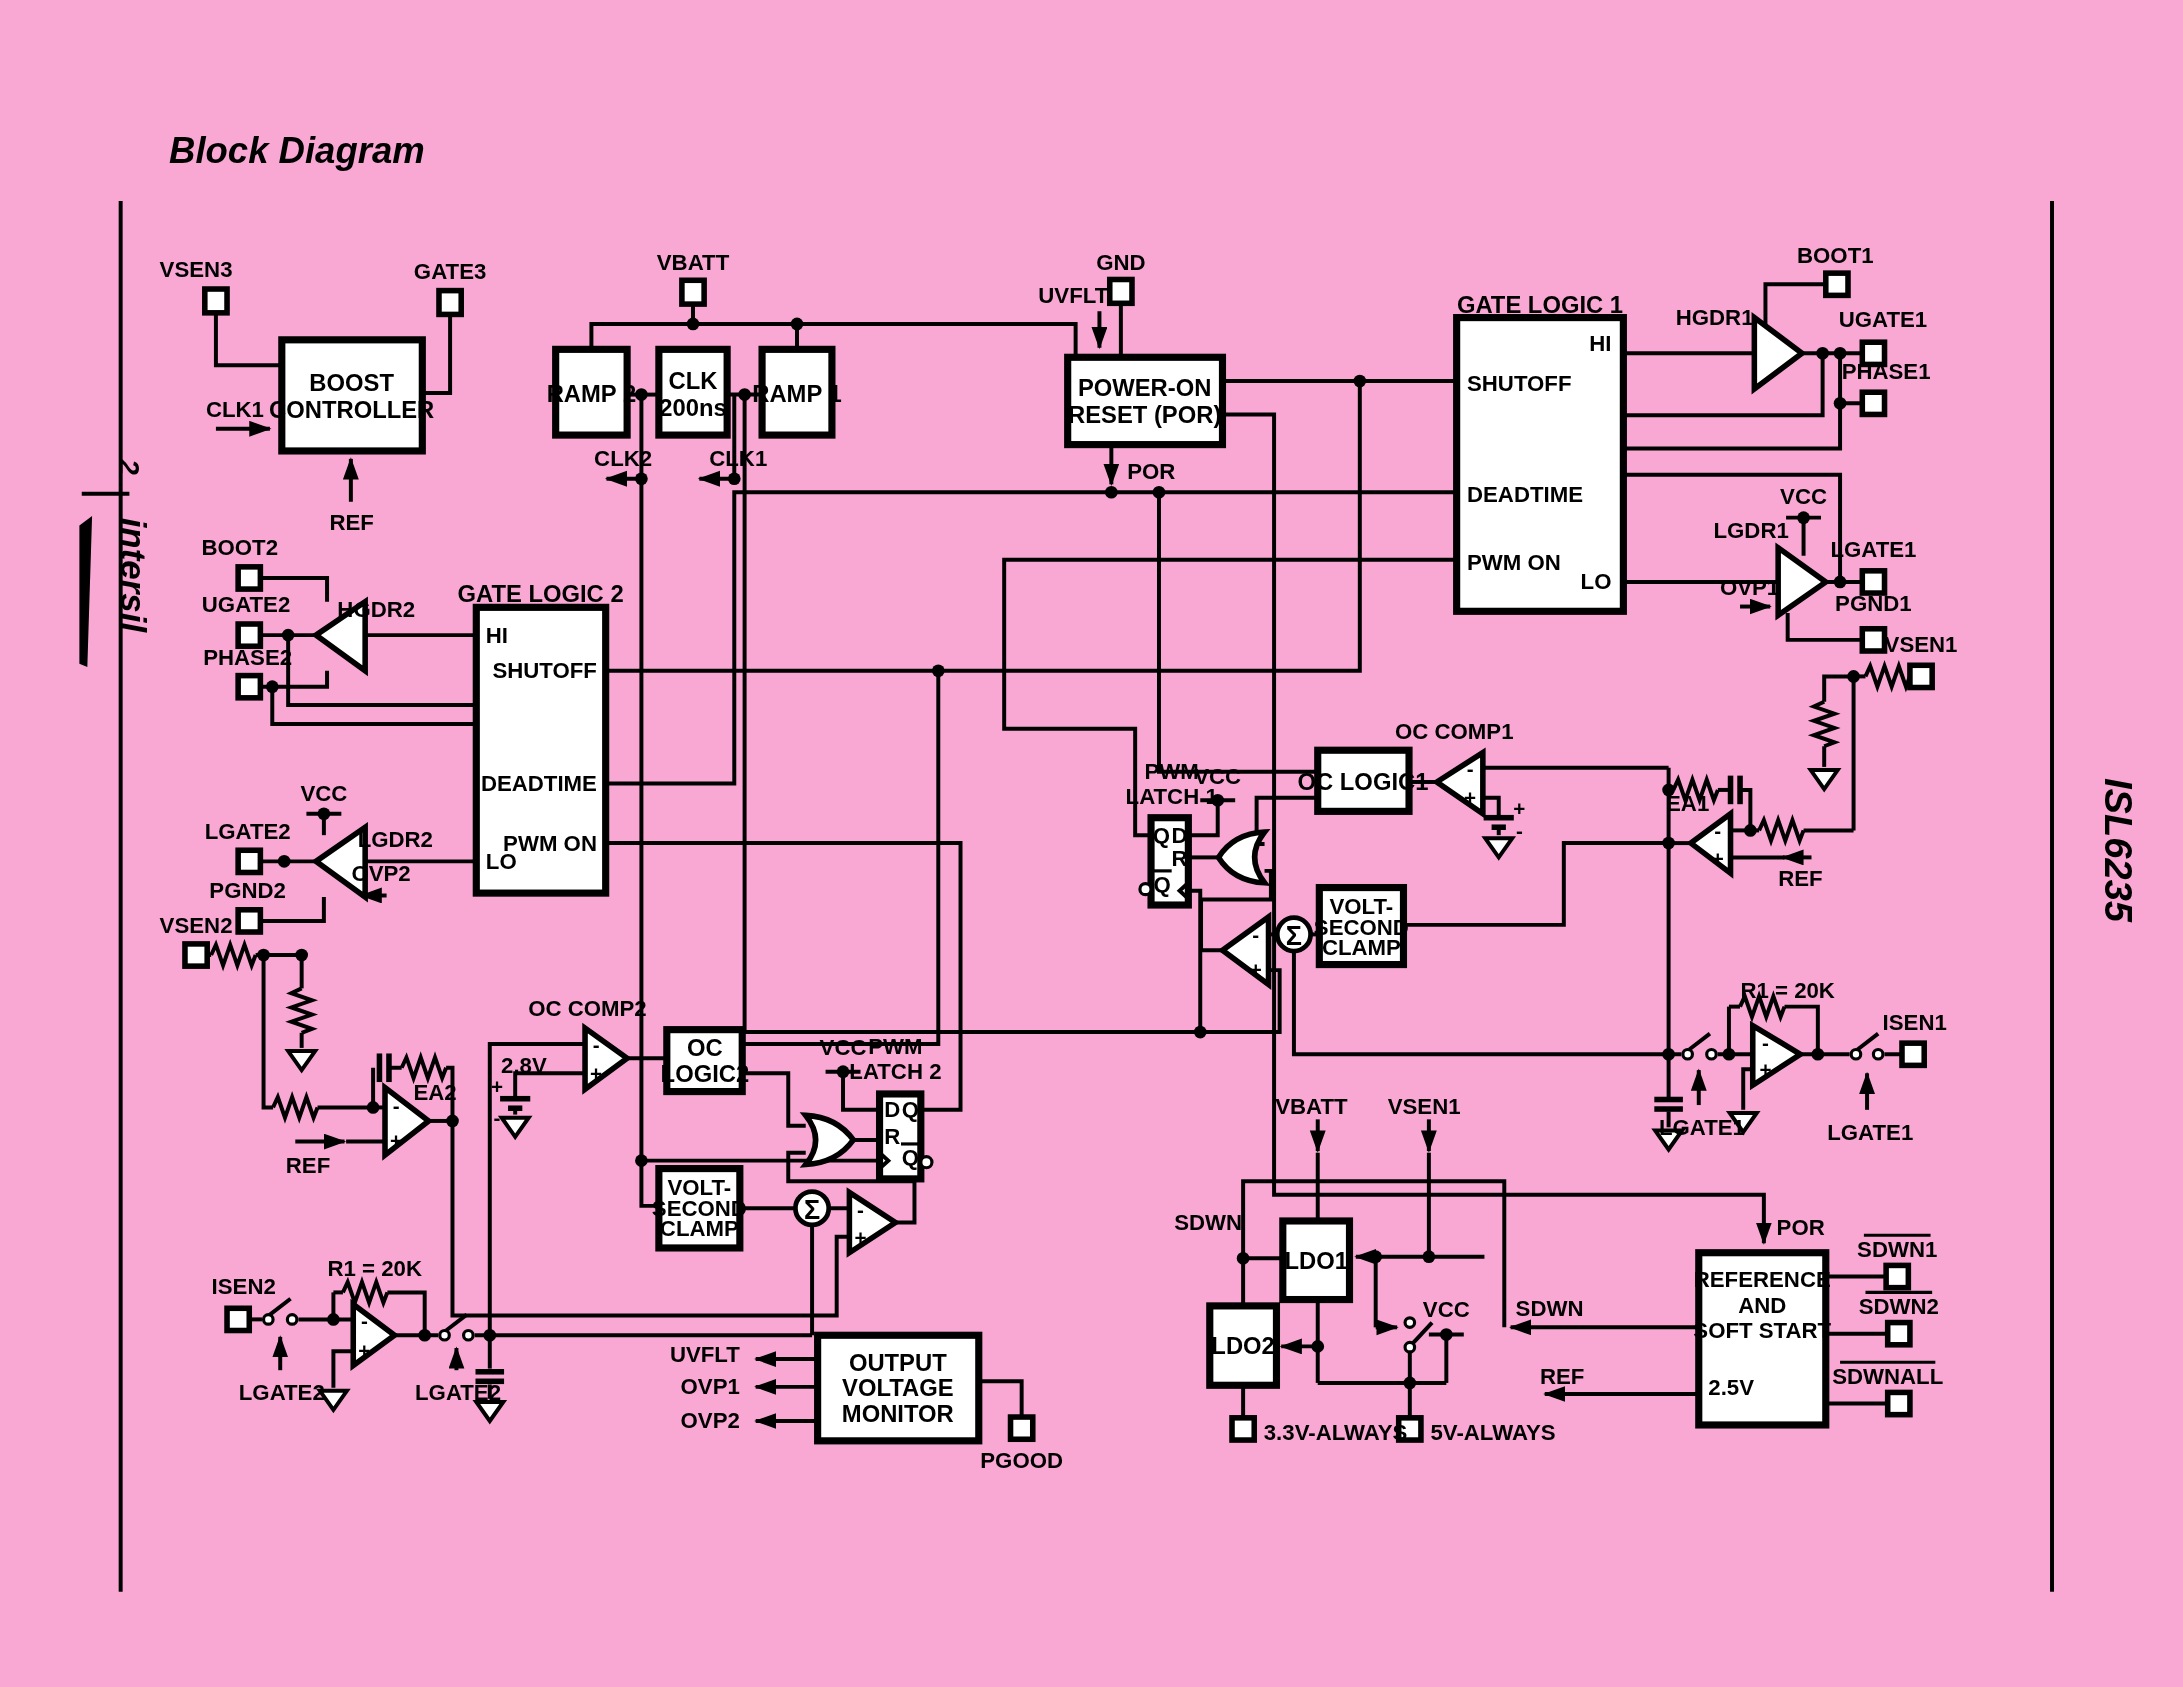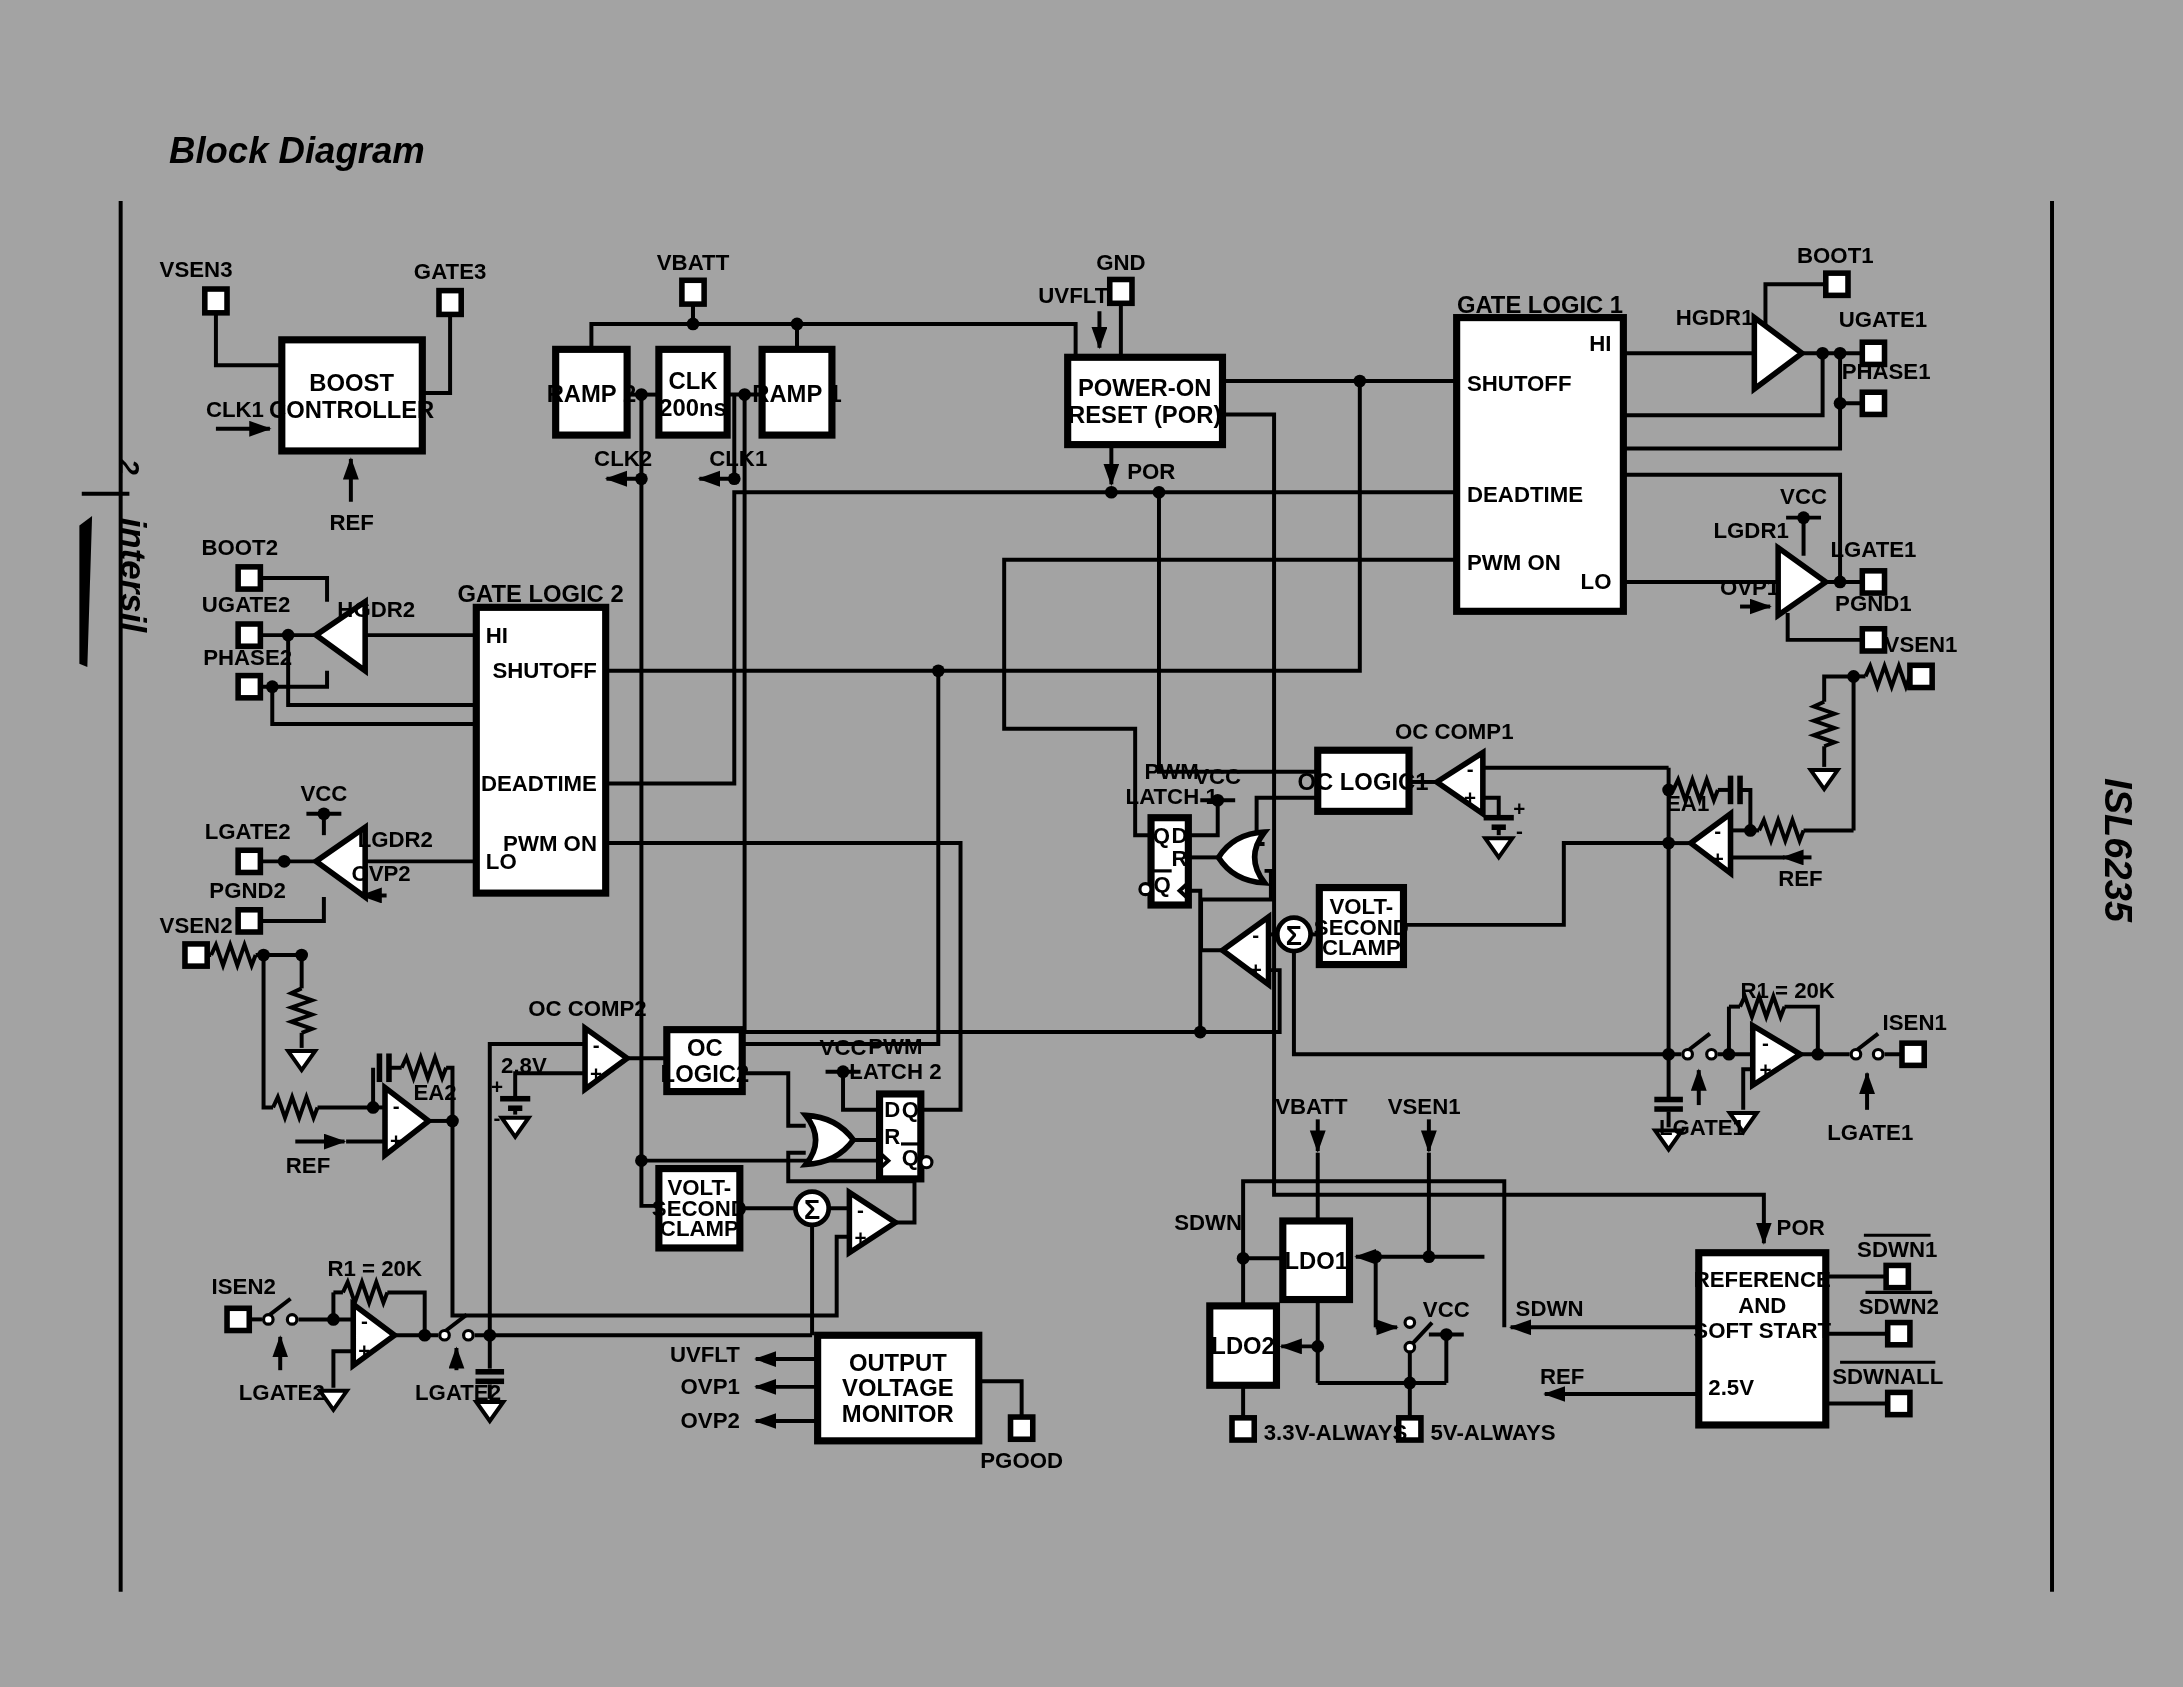--- a/index.html
+++ b/index.html
@@ -1,16 +1,16 @@
 <!DOCTYPE html>
 <html style="font-size:12.7px"><head>
 <meta charset="utf-8">
 <style>
   html,body{margin:0;padding:0;background:#fff;}
-  #stage{position:relative;width:2183px;height:1687px;background:#a3a3a3;overflow:hidden;}
+  #stage{position:relative;width:2183px;height:1687px;background:#f9a8d4;overflow:hidden;}
   svg{position:absolute;left:0;top:0;}
   text{font-family:"Liberation Sans", sans-serif;fill:#000;}
   .txt{dominant-baseline:central;text-anchor:middle;font-weight:bold;font-size:28px;}
   .blk{dominant-baseline:central;text-anchor:middle;font-weight:bold;font-size:30px;}
   .sm{dominant-baseline:central;text-anchor:middle;font-weight:bold;font-size:26px;}
   .ta-s{text-anchor:start;}
   .ta-e{text-anchor:end;}
   .title{font-weight:bold;font-style:italic;font-size:46px;}
   .side{font-weight:bold;font-style:italic;}
   .sigma{font-size:34px;font-weight:bold;}

